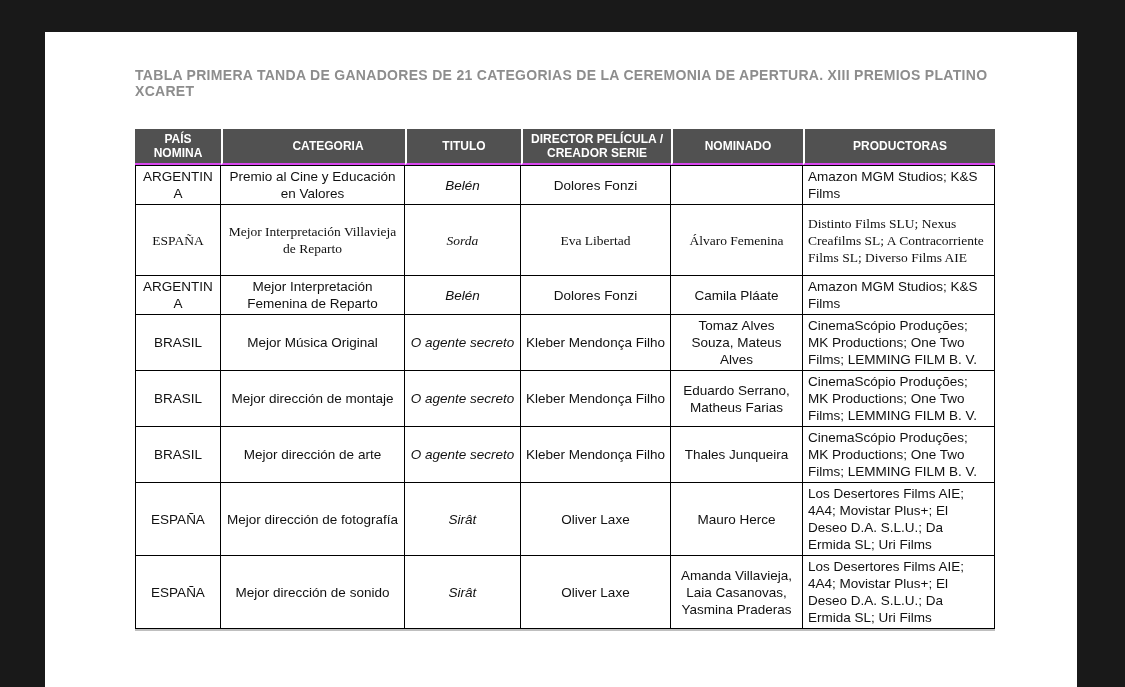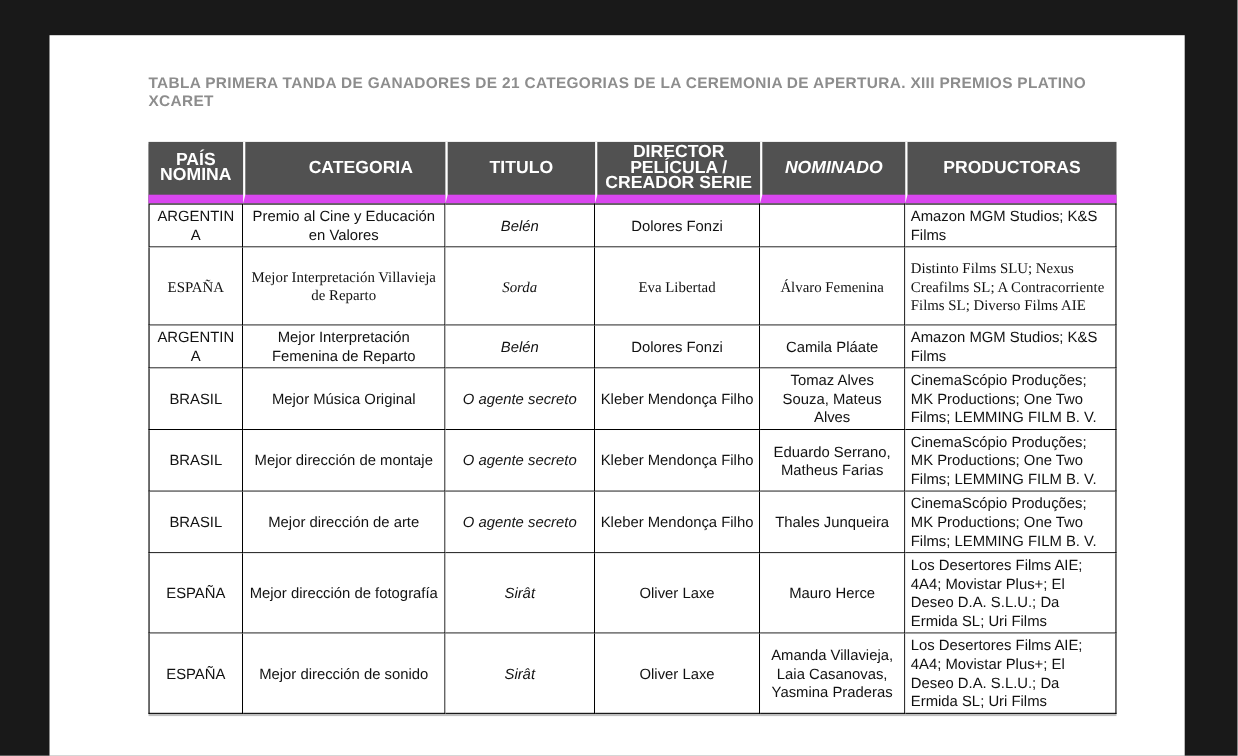--- a/index.html
+++ b/index.html
@@ -39,28 +39,28 @@
     left:90px; top:97px;
     width:855px;
     border-collapse:separate;
     border-spacing:0;
     table-layout:fixed;
     box-shadow:0 2px 0 rgba(0,0,0,0.25);
   }
   thead th{
     background:var(--header-bg);
     color:var(--header-text);
-    font-size:16px;
+    font-size:12px;
     font-weight:bold;
     line-height:14px;
     text-align:center;
     vertical-align:middle;
     padding:3px 4px;
     height:33px;
-    border-bottom:8px solid #d946ef;
+    border-bottom:2px solid #d946ef;
   }
   thead th + th{ border-left:2px solid #ffffff; }
   tbody td{
     color:var(--body-text);
     font-size:13.5px;
     line-height:17px;
     vertical-align:middle;
     padding:2px 5px;
     border-right:1px solid var(--grid);
     border-bottom:1px solid var(--grid);
@@ -90,23 +90,23 @@
 <body>
 
 <div class="canvas">
   <div class="doc-title">TABLA PRIMERA TANDA DE GANADORES DE 21 CATEGORIAS DE LA CEREMONIA DE APERTURA. XIII PREMIOS PLATINO XCARET</div>
 
   <table class="winners">
     <thead>
       <tr>
           <th style="width: 86px;">PAÍS NOMINA</th>
           <th style="width: 184px; padding-left: 32px;">CATEGORIA</th>
-          <th style="width: 136px;">TITULO</th>
+          <th style="width: 116px;">TITULO</th>
           <th style="width: 150px;">DIRECTOR PELÍCULA / CREADOR SERIE</th>
-          <th style="width: 132px; font-style: italic;">NOMINADO</th>
+          <th style="width: 132px;">NOMINADO</th>
           <th style="width: 192px;">PRODUCTORAS</th>
         </tr>
     </thead>
     <tbody>
         <tr>
           <td class="col-pais">ARGENTINA</td>
           <td class="col-categoria">Premio al Cine y Educación en Valores</td>
           <td class="col-titulo">Belén</td>
           <td class="col-director">Dolores Fonzi</td>
           <td class="col-nominado"></td>

